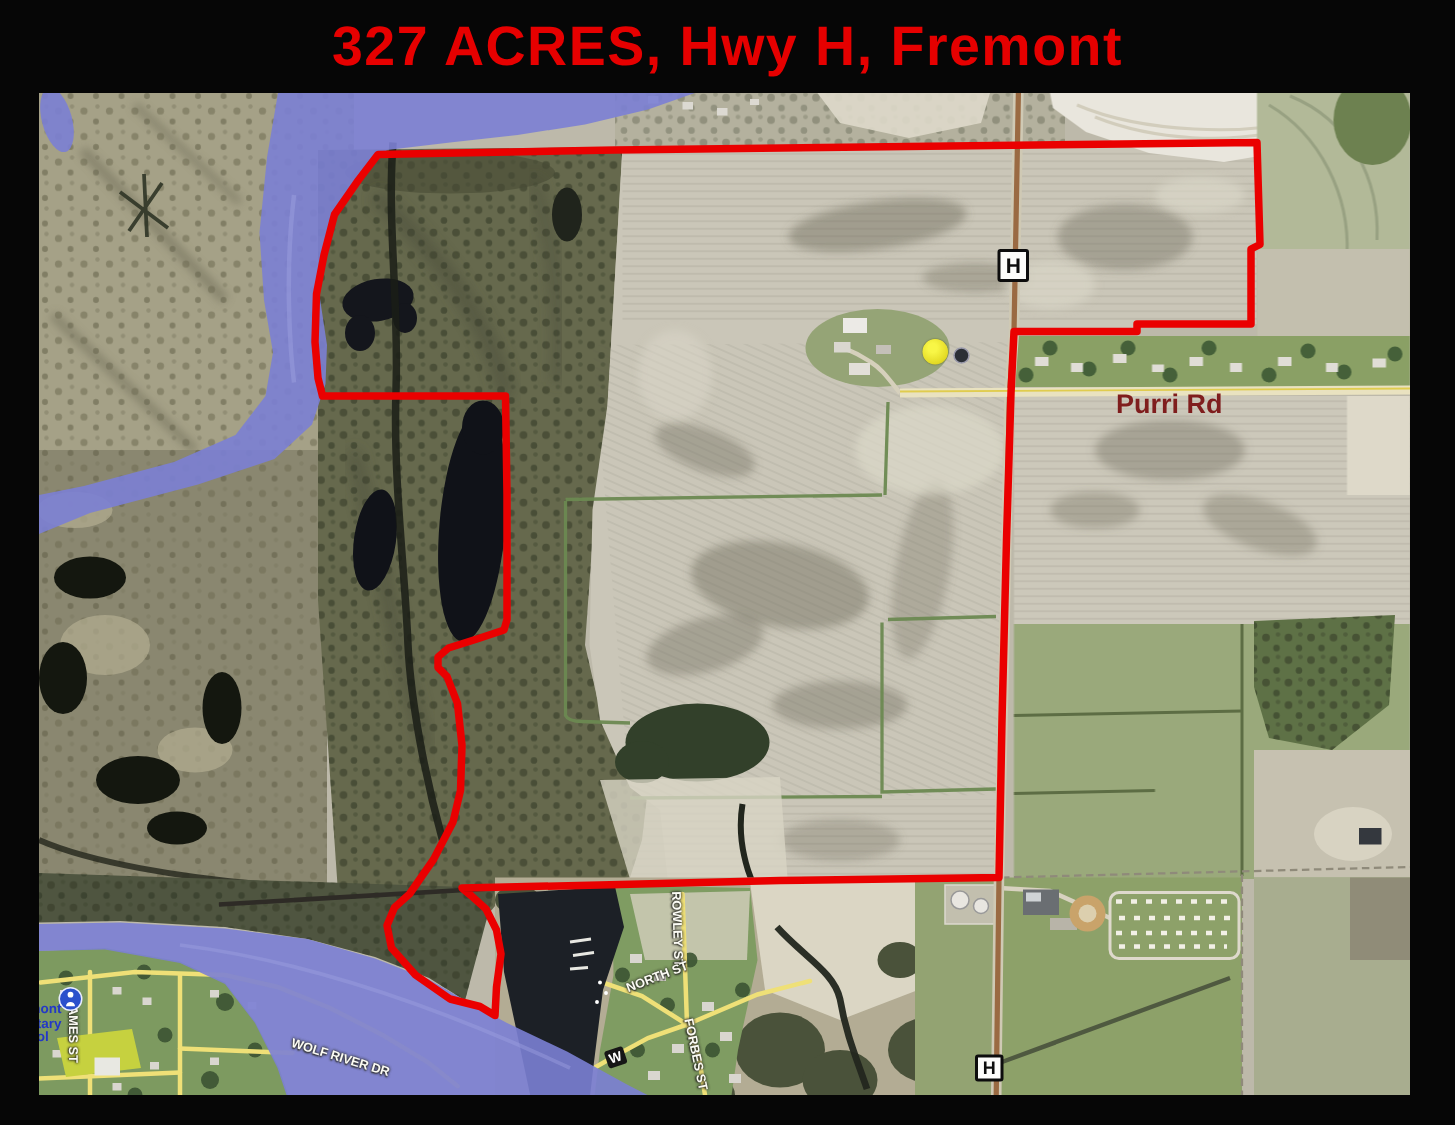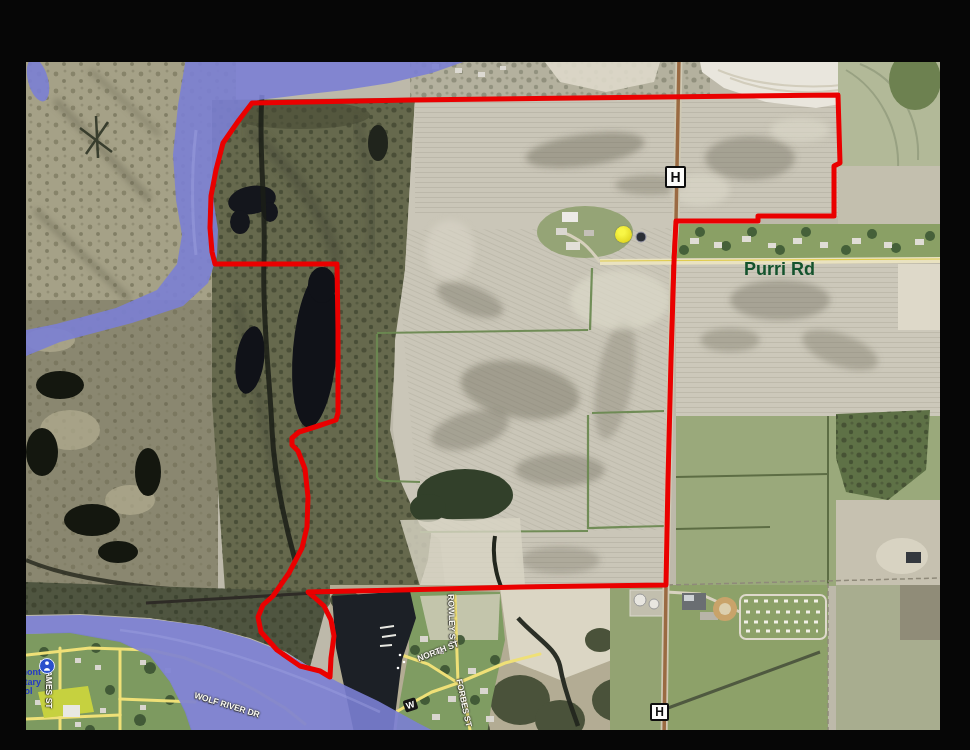--- a/index.html
+++ b/index.html
@@ -6,38 +6,41 @@
   #page{position:relative;width:970px;height:750px;background:#060606;overflow:hidden;
         font-family:"Liberation Sans",sans-serif;}
   #title-bar{position:absolute;left:0;top:0;width:970px;height:62px;display:flex;
              align-items:center;justify-content:center;}
   #page-title{color:var(--title-red,#e60000);font-size:37px;font-weight:bold;letter-spacing:1px;}
   #map{position:absolute;left:26px;top:62px;width:914px;height:668px;overflow:hidden;background:#b9b5a6;}
   #map svg{position:absolute;left:0;top:0;}
   .ovl{position:absolute;white-space:nowrap;}
   .street{font-size:8.5px;font-weight:bold;color:#fbfbf4;
           text-shadow:0 0 2px rgba(45,45,40,.95),0 0 2px rgba(45,45,40,.9),0 1px 1px rgba(45,45,40,.8);}
-  #purri-label{font-size:18px;font-weight:bold;color:#14532d;}
+  #purri-label{font-size:18px;font-weight:bold;color:#7f1d1d;}
   .shield{display:flex;align-items:center;justify-content:center;background:#fcfcfa;
           border:2.5px solid #0d0d0d;color:#0d0d0d;font-weight:bold;border-radius:2px;}
   #shield-top{left:639px;top:104px;width:17px;height:18px;font-size:14px;}
   #shield-bottom{left:624px;top:641px;width:15px;height:14px;font-size:12px;}
   #poi-marker{left:589px;top:164px;width:17px;height:17px;border-radius:50%;
       background:radial-gradient(circle at 40% 35%,#f8f646 20%,#e3da24 70%,#b9ac12);
       box-shadow:0 0 1px rgba(60,60,0,.8);}
   #school-label{left:-7px;top:606px;color:#2338c6;font-size:9px;font-weight:bold;line-height:9.5px;}
   #school-icon{left:13px;top:596px;width:14px;height:14px;border-radius:50%;
       background:#2a50cc;border:1px solid #e8ecff;}
   #w-marker{left:378px;top:637px;background:#161616;color:#fff;font-size:9px;font-weight:bold;
       padding:1px 2px;border-radius:2px;transform:rotate(-18deg);}
 </style>
 </head>
 <body>
 
 <div id="page">
+  <div id="title-bar">
+    <span id="page-title">327 ACRES, Hwy H, Fremont</span>
+  </div>
 
   <div id="map">
     <svg width="914" height="668" viewBox="26 62 914 668">
       <defs>
         <pattern id="rows" width="5" height="5" patternUnits="userSpaceOnUse">
           <line x1="0" y1="2.5" x2="5" y2="2.5" stroke="#55503e" stroke-width="1" opacity="0.12"></line>
         </pattern>
         <pattern id="rows2" width="5" height="5" patternUnits="userSpaceOnUse" patternTransform="rotate(24)">
           <line x1="0" y1="2.5" x2="5" y2="2.5" stroke="#55503e" stroke-width="1" opacity="0.10"></line>
         </pattern>

